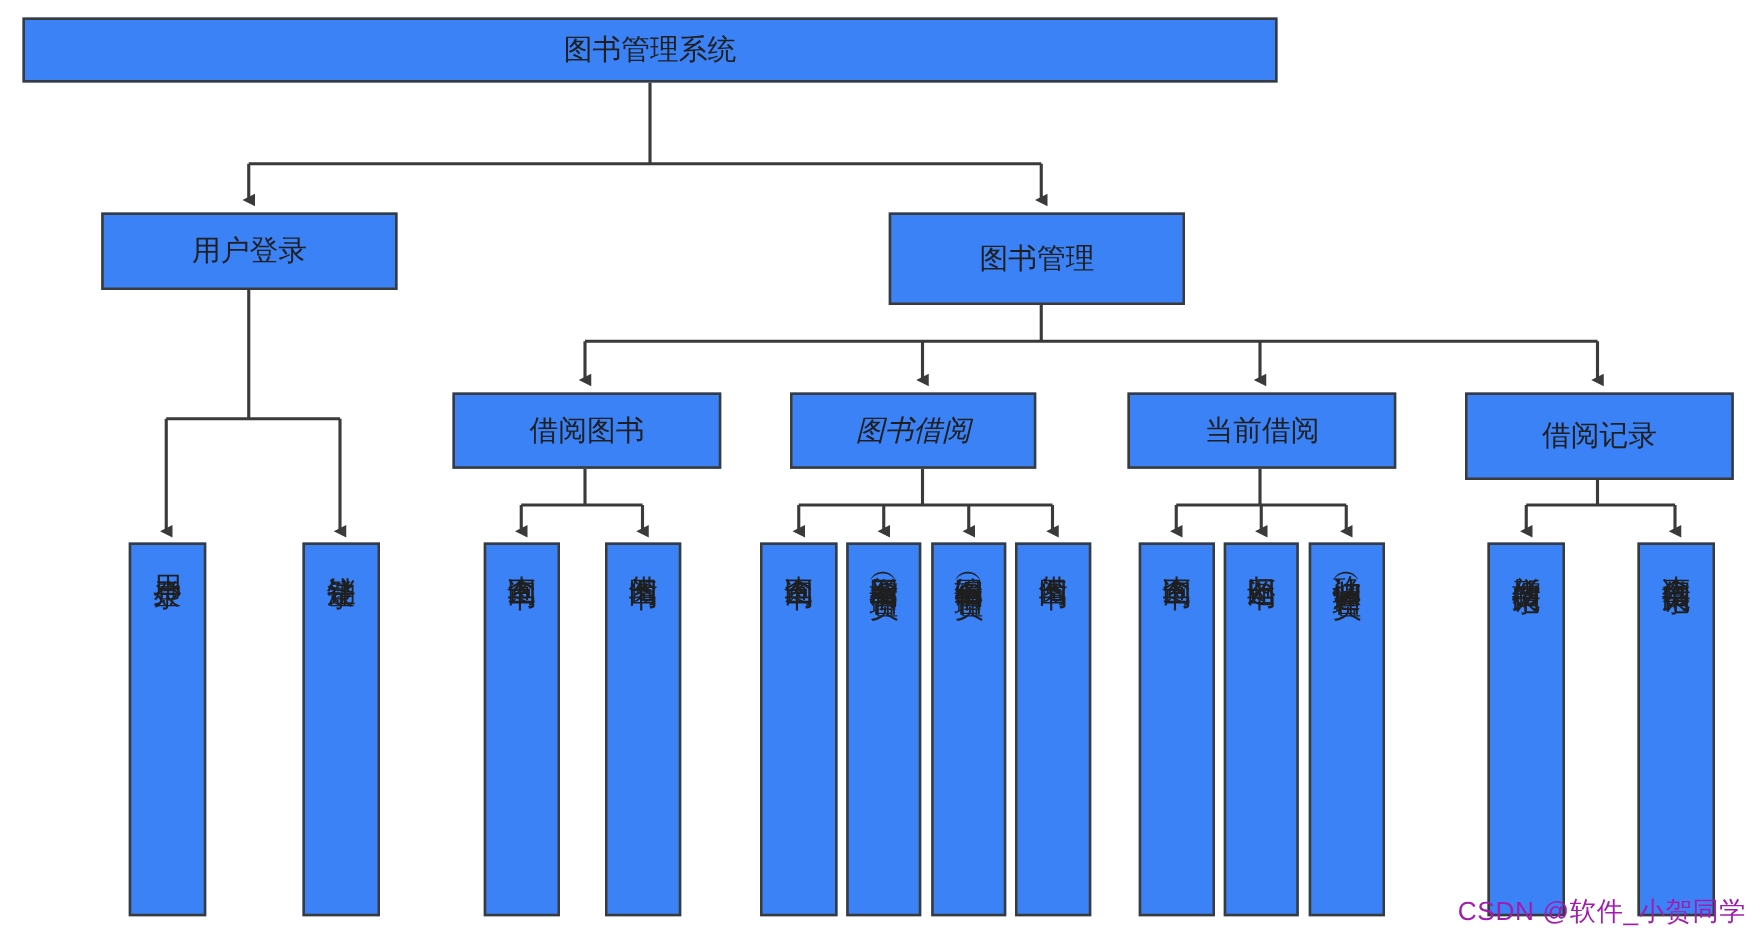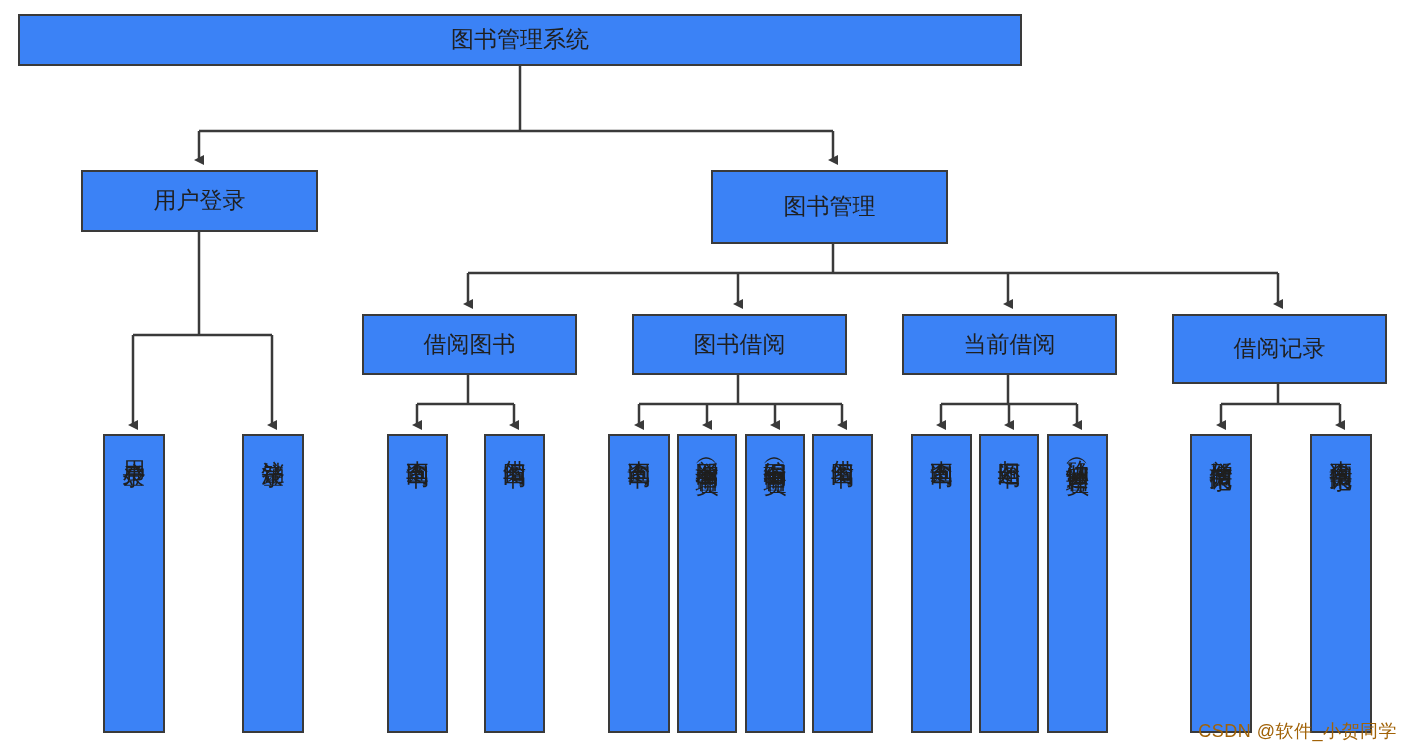--- a/index.html
+++ b/index.html
@@ -56,22 +56,22 @@
     writing-mode: vertical-rl;
     text-orientation: upright;
     font-size: 23px;
     letter-spacing: 2px;
     line-height: 1;
   }
   .watermark {
     position: absolute;
     right: 8px;
     bottom: 4px;
-    font-size: 18px;
-    color: #a16207;
+    font-size: 21px;
+    color: #a21caf;
     letter-spacing: 0.5px;
     white-space: nowrap;
     user-select: none;
     margin-left: 25px;
   }
 </style>
 </head>
 <body>
 
 <div id="canvas">
@@ -133,21 +133,21 @@
   <div class="node horiz" style="left:81px; top:170px; width:237px; height:62px;">
     <span class="label">用户登录</span>
   </div>
   <div class="node horiz" style="left:711px; top:170px; width:237px; height:74px;">
     <span class="label">图书管理</span>
   </div>
 
   <div class="node horiz" style="left:362px; top:314px; width:215px; height:61px;">
     <span class="label">借阅图书</span>
   </div>
-  <div class="node horiz" style="left:632px; top:314px; width:215px; height:61px;">
+  <div class="node horiz" style="left:632px; top:314px; width:197px; height:61px;font-style:italic;">
     <span class="label">图书借阅</span>
   </div>
   <div class="node horiz" style="left:902px; top:314px; width:215px; height:61px;align-items:center;">
     <span class="label">当前借阅</span>
   </div>
   <div class="node horiz" style="left:1172px; top:314px; width:215px; height:70px;">
     <span class="label">借阅记录</span>
   </div>
 
   <div class="node vert" style="left:103px; top:434px; width:62px; height:299px;">

